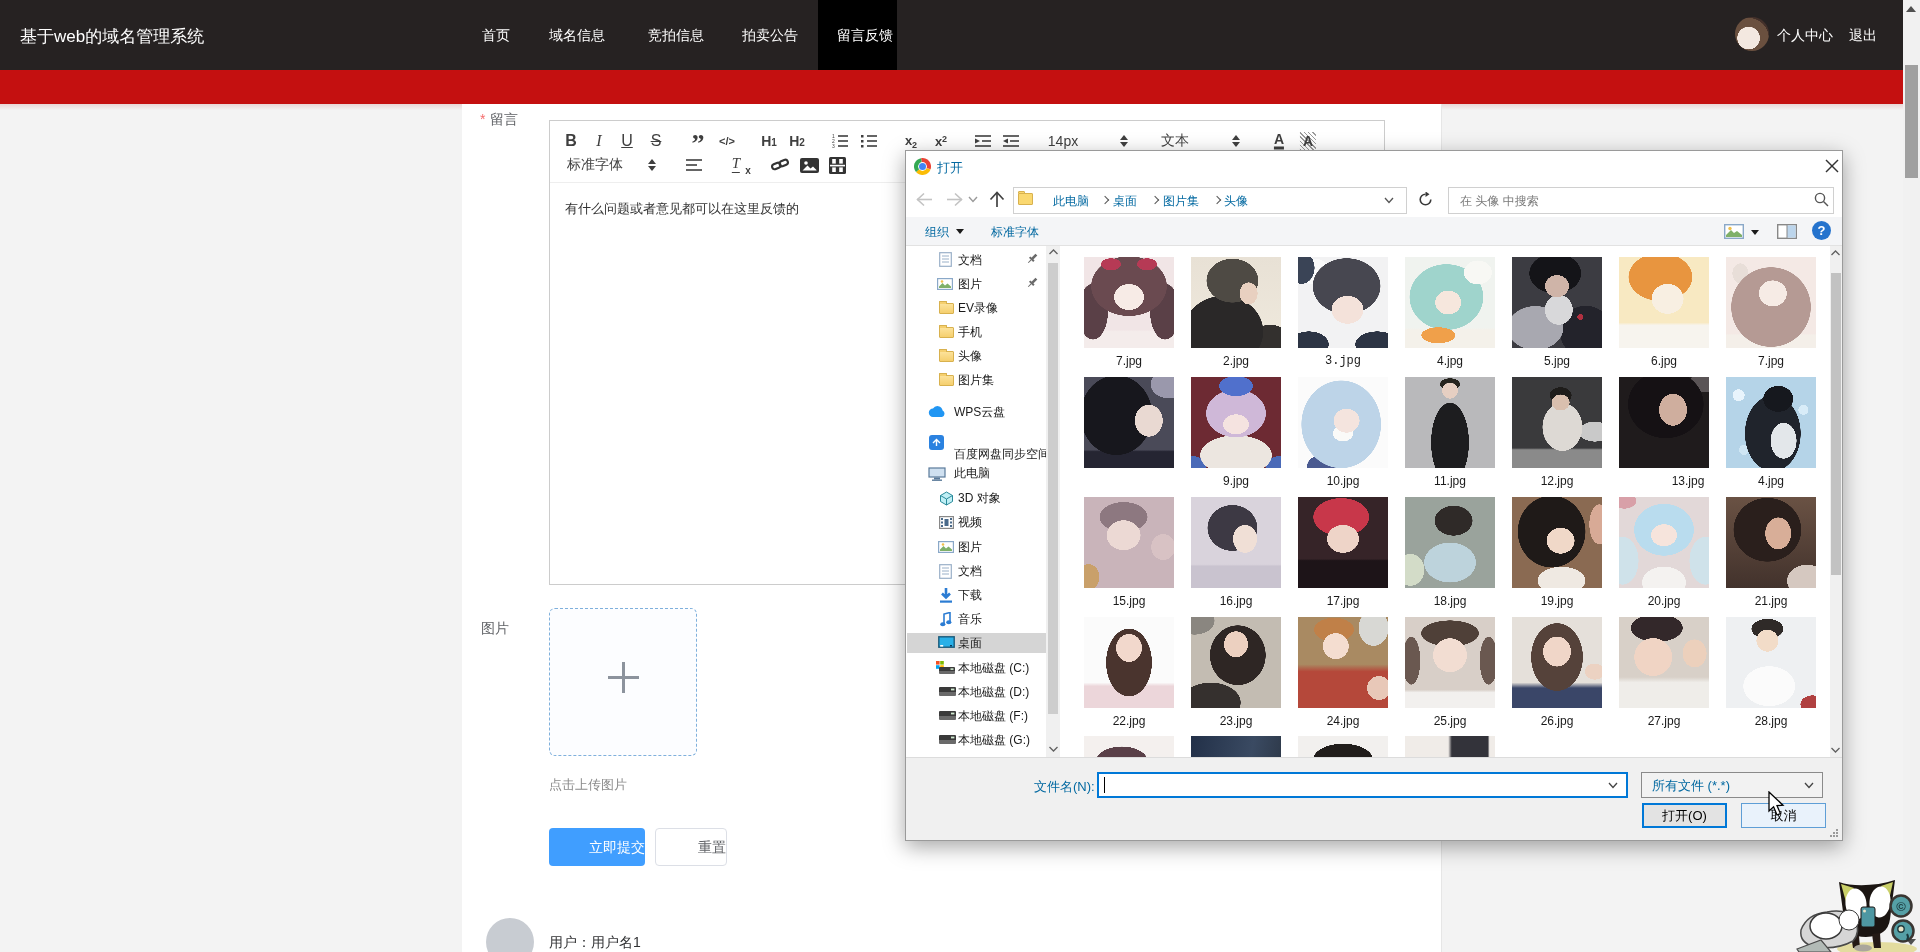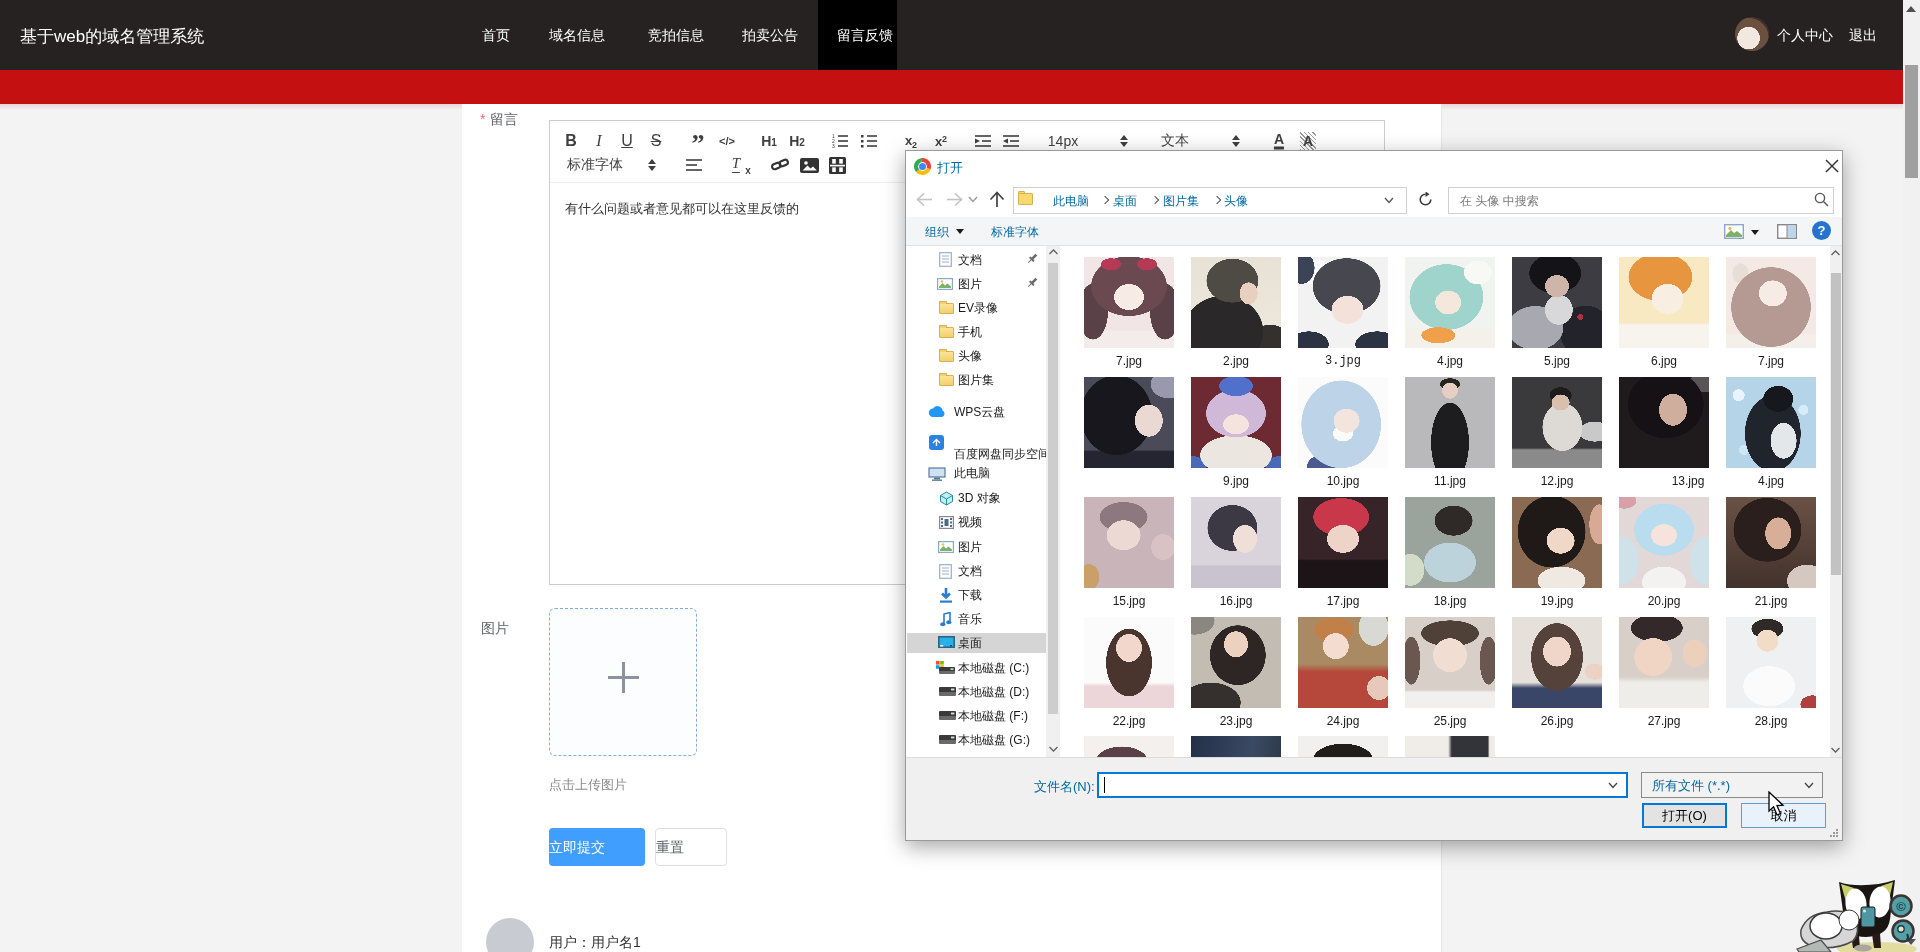--- a/index.html
+++ b/index.html
@@ -33,21 +33,21 @@
 .fold { position:absolute; width:15px; height:11px; background:linear-gradient(#fce29a,#f5cf6e); border:1px solid #d8b14e; border-radius:1px; }
 .fold::before { content:""; position:absolute; left:-1px; top:-3px; width:6px; height:2px; background:#f5cf6e; border:1px solid #d8b14e; border-bottom:none; border-radius:1px 1px 0 0; }
 .sicon { position:absolute; }
 .pin { position:absolute; width:13px; height:13px; }
 
 
 #upbox { left:549px; top:608px; width:148px; height:148px; border:1px dashed #7fb0dc; border-radius:6px; background:#fcfdff; }
 #upbox .h { left:607px; top:680px; width:31px; height:3px; background:#8c939d; }
 #upbox .v { left:621px; top:666px; width:3px; height:31px; background:#8c939d; }
 
-.btn { font-size:14px; text-align:left; border-radius:4px; }
+.btn { font-size:14px; text-align:right; border-radius:4px; }
 #submit { left:549px; top:828px; width:96px; height:38px; background:#409eff; color:#fff; line-height:38px; }
 #reset { left:655px; top:828px; width:72px; height:38px; background:#fff; color:#606266; border:1px solid #dcdfe6; line-height:36px; }
 #uavatar { left:486px; top:918px; width:48px; height:48px; border-radius:50%; background:#c8ccd2; }
 
 
 #dlg { left:905px; top:150px; width:938px; height:691px; background:#fff; border:1px solid #9a9a9a; box-shadow:0 6px 20px rgba(0,0,0,.35); }
 .d { position:absolute; } 
 #dlg-toolbar { left:0; top:66px; width:936px; height:29px; background:#f4f5f7; border-bottom:1px solid #e2e2e2; }
 #dlg-bottom { left:0; top:606px; width:936px; height:83px; background:#f0f0f0; border-top:1px solid #dcdcdc; }
 .dt { font-size:12px; color:#0369a1; white-space:nowrap; }

